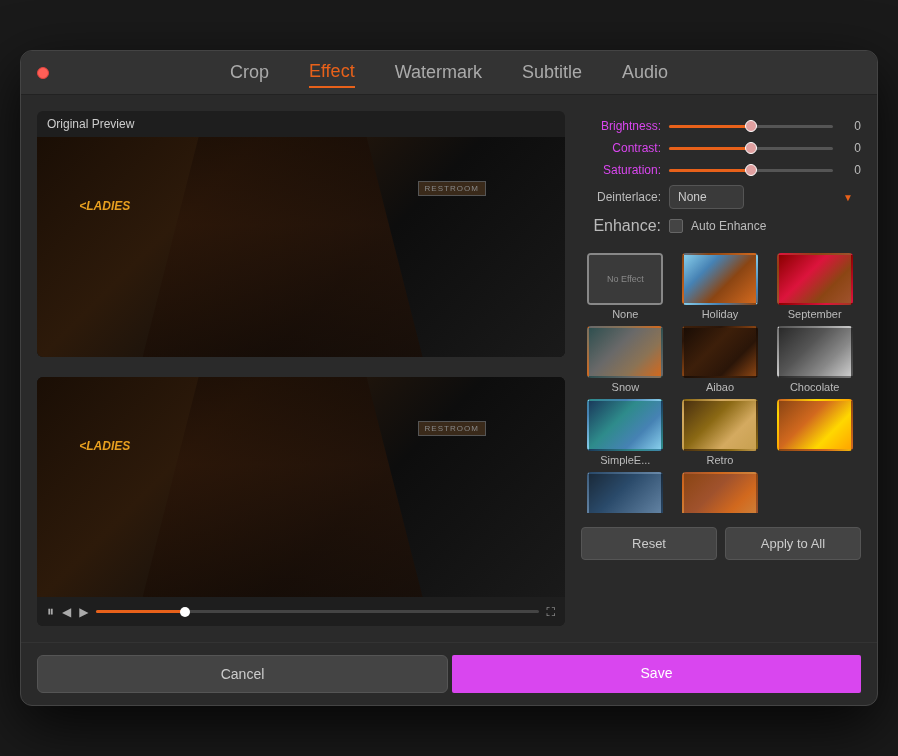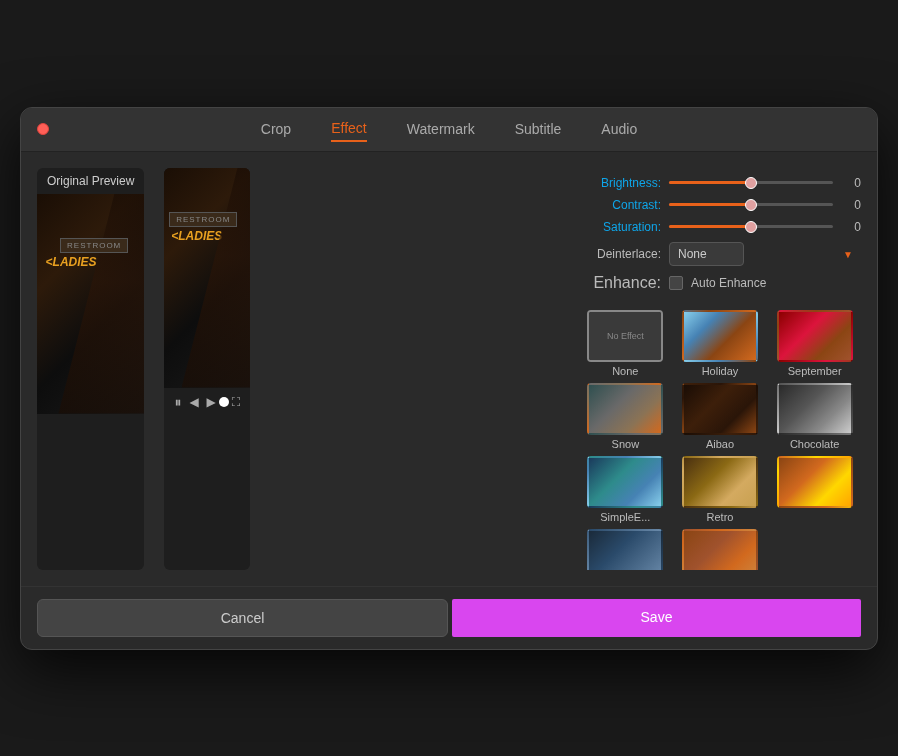--- a/index.html
+++ b/index.html
@@ -39,38 +39,38 @@
       justify-content: center;
       align-items: center;
       gap: 40px;
       flex: 1;
       position: absolute;
       left: 0; right: 0;
       pointer-events: none;
     }
     .tab {
       color: #aaa;
-      font-size: 14px;
+      font-size: 18px;
       cursor: pointer;
       padding: 4px 0;
       pointer-events: all;
     }
     .tab.active {
       color: #e8611a;
       border-bottom: 2px solid #e8611a;
     }
     .content {
       display: flex;
       padding: 16px;
       gap: 16px;
     }
     .left-panel {
       flex: 1;
       display: flex;
-      flex-direction: row;
+      flex-direction: column;
       gap: 20px;
     }
     .preview-section {
       background: #1e1e1e;
       border-radius: 6px;
       overflow: hidden;
     }
     .preview-label {
       color: #ccc;
       font-size: 12px;
@@ -172,21 +172,21 @@
       flex-direction: column;
       gap: 8px;
       padding: 8px 0;
     }
     .slider-row {
       display: flex;
       align-items: center;
       gap: 8px;
     }
     .slider-label {
-      color: #0ea5e9;
+      color: #d946ef;
       font-size: 12px;
       width: 80px;
       text-align: right;
     }
     .slider-track {
       flex: 1;
       height: 3px;
       background: #555;
       border-radius: 2px;
       position: relative;
@@ -558,20 +558,24 @@
           <div class="effect-thumb effect-raindrop"></div>
 
         </div>
 
         <div class="effect-item">
           <div class="effect-thumb effect-fuzzyimg"></div>
 
         </div>
       </div>
 
+      <div class="action-buttons">
+        <div class="btn-reset">Reset</div>
+        <div class="btn-apply">Apply to All</div>
+      </div>
     </div>
   </div>
 
   <div class="bottom-buttons">
     <div class="btn-cancel">Cancel</div>
     <div class="btn-save">Save</div>
   </div>
 </div>
 
 </body></html>

